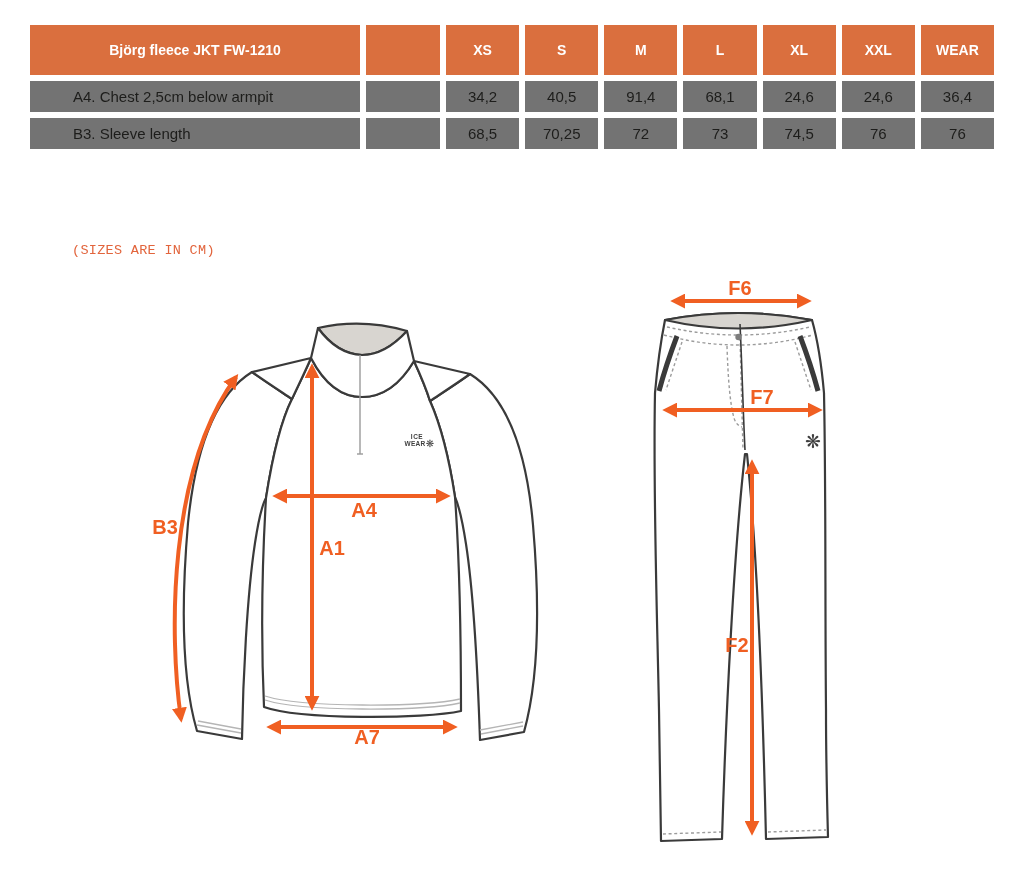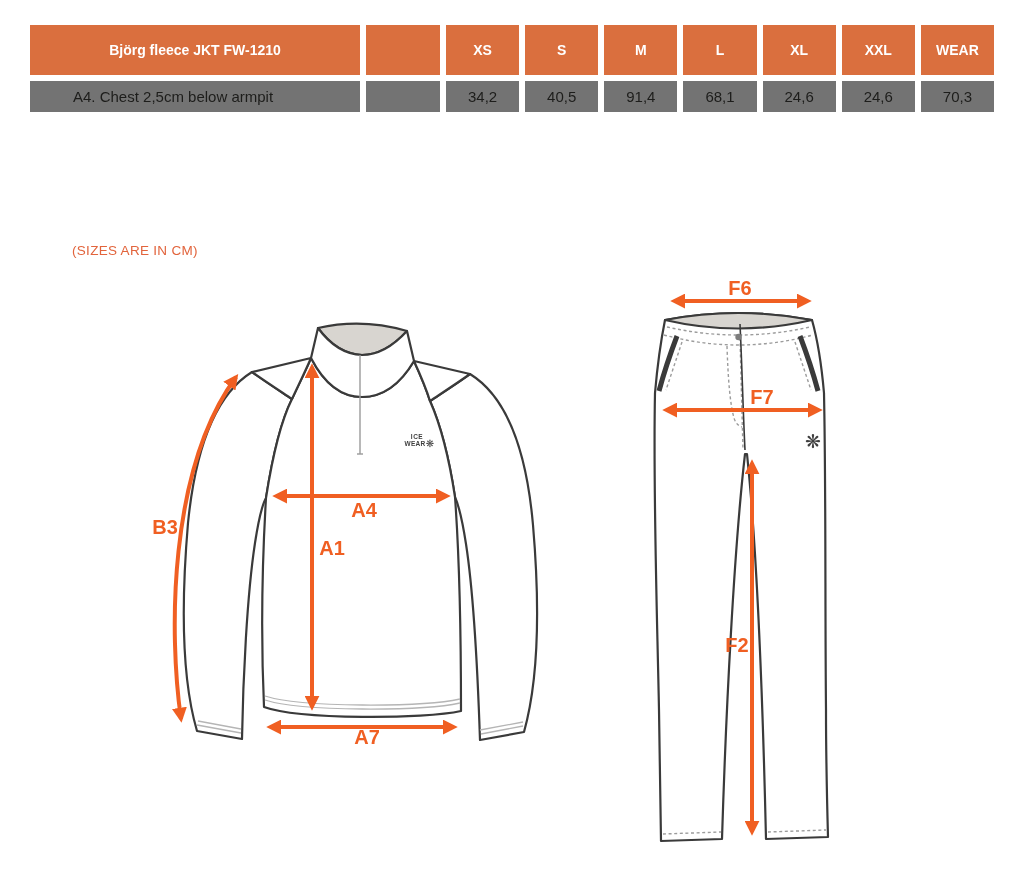--- a/index.html
+++ b/index.html
@@ -12,21 +12,21 @@
   .size-table th,.size-table td{padding:0;vertical-align:middle;}
   .size-table tr.hdr th{background:#da6f3e;color:#fff;height:50px;font-weight:bold;
     font-size:14px;text-align:center;}
   .size-table th.title-cell{text-align:left;font-size:15px;}
   .size-table td{height:31px;font-size:15px;color:#1d1d1b;text-align:center;}
   .size-table td.lbl{text-align:left;padding-left:43px;}
   .size-table tr.dark td{background:#d3d3d1;}
   .size-table tr.light td{background:#737373;}
 
   .sizes-note{position:absolute;left:72px;top:243px;color:#e2643c;font-size:13.5px;
-    letter-spacing:.3px;font-weight:400;}
+    letter-spacing:.3px;font-weight:400;font-family:Liberation Mono, monospace;}
 
   svg text.mlabel{font-family:"Liberation Sans",sans-serif;font-weight:bold;
     font-size:20px;fill:#f05f22;}
   svg text.logo{font-family:"Liberation Sans",sans-serif;fill:#3f3f3f;}
 </style>
 </head>
 <body>
 
 <div class="page">
 
@@ -56,21 +56,32 @@
     </tr>
     <tr class="light">
       <td class="lbl">A4. Chest 2,5cm below armpit</td>
       <td></td>
       <td>34,2</td>
       <td>40,5</td>
       <td>91,4</td>
       <td>68,1</td>
       <td>24,6</td>
       <td>24,6</td>
-      <td>70,3</td>
+      <td>36,4</td>
+    </tr>
+    <tr class="light">
+      <td class="lbl">B3. Sleeve length</td>
+      <td></td>
+      <td>68,5</td>
+      <td>70,25</td>
+      <td>72</td>
+      <td>73</td>
+      <td>74,5</td>
+      <td>76</td>
+      <td>76</td>
     </tr>
   </tbody>
     </table>
 
   <div class="sizes-note">(SIZES ARE IN CM)</div>
 
   <svg style="position:absolute;left:140px;top:295px;" width="420" height="520" viewBox="0 0 420 520">
     <defs>
       <marker id="ahj" viewBox="0 0 12 12" refX="9" refY="6" markerWidth="15" markerHeight="15" markerUnits="userSpaceOnUse" orient="auto-start-reverse">
         <path d="M0,0 L12,6 L0,12 Z" fill="#f05f22"></path>

